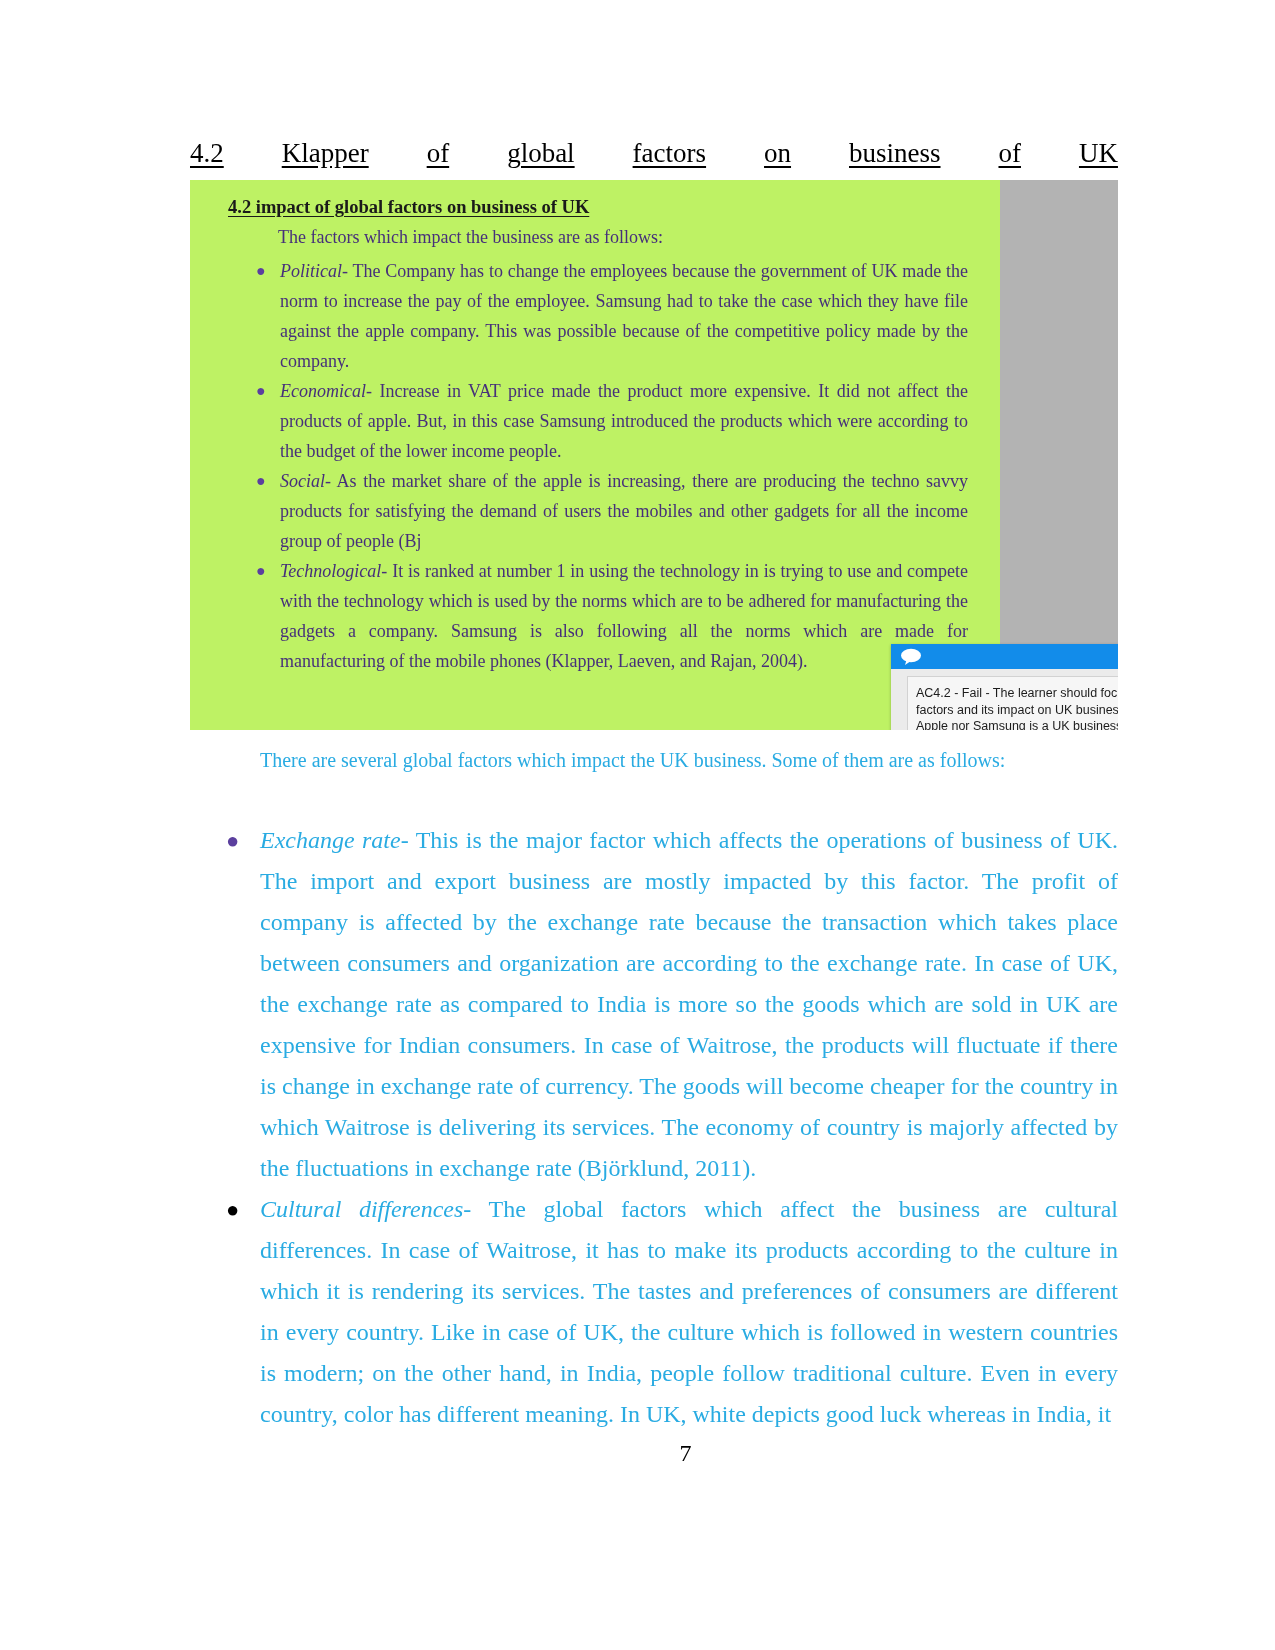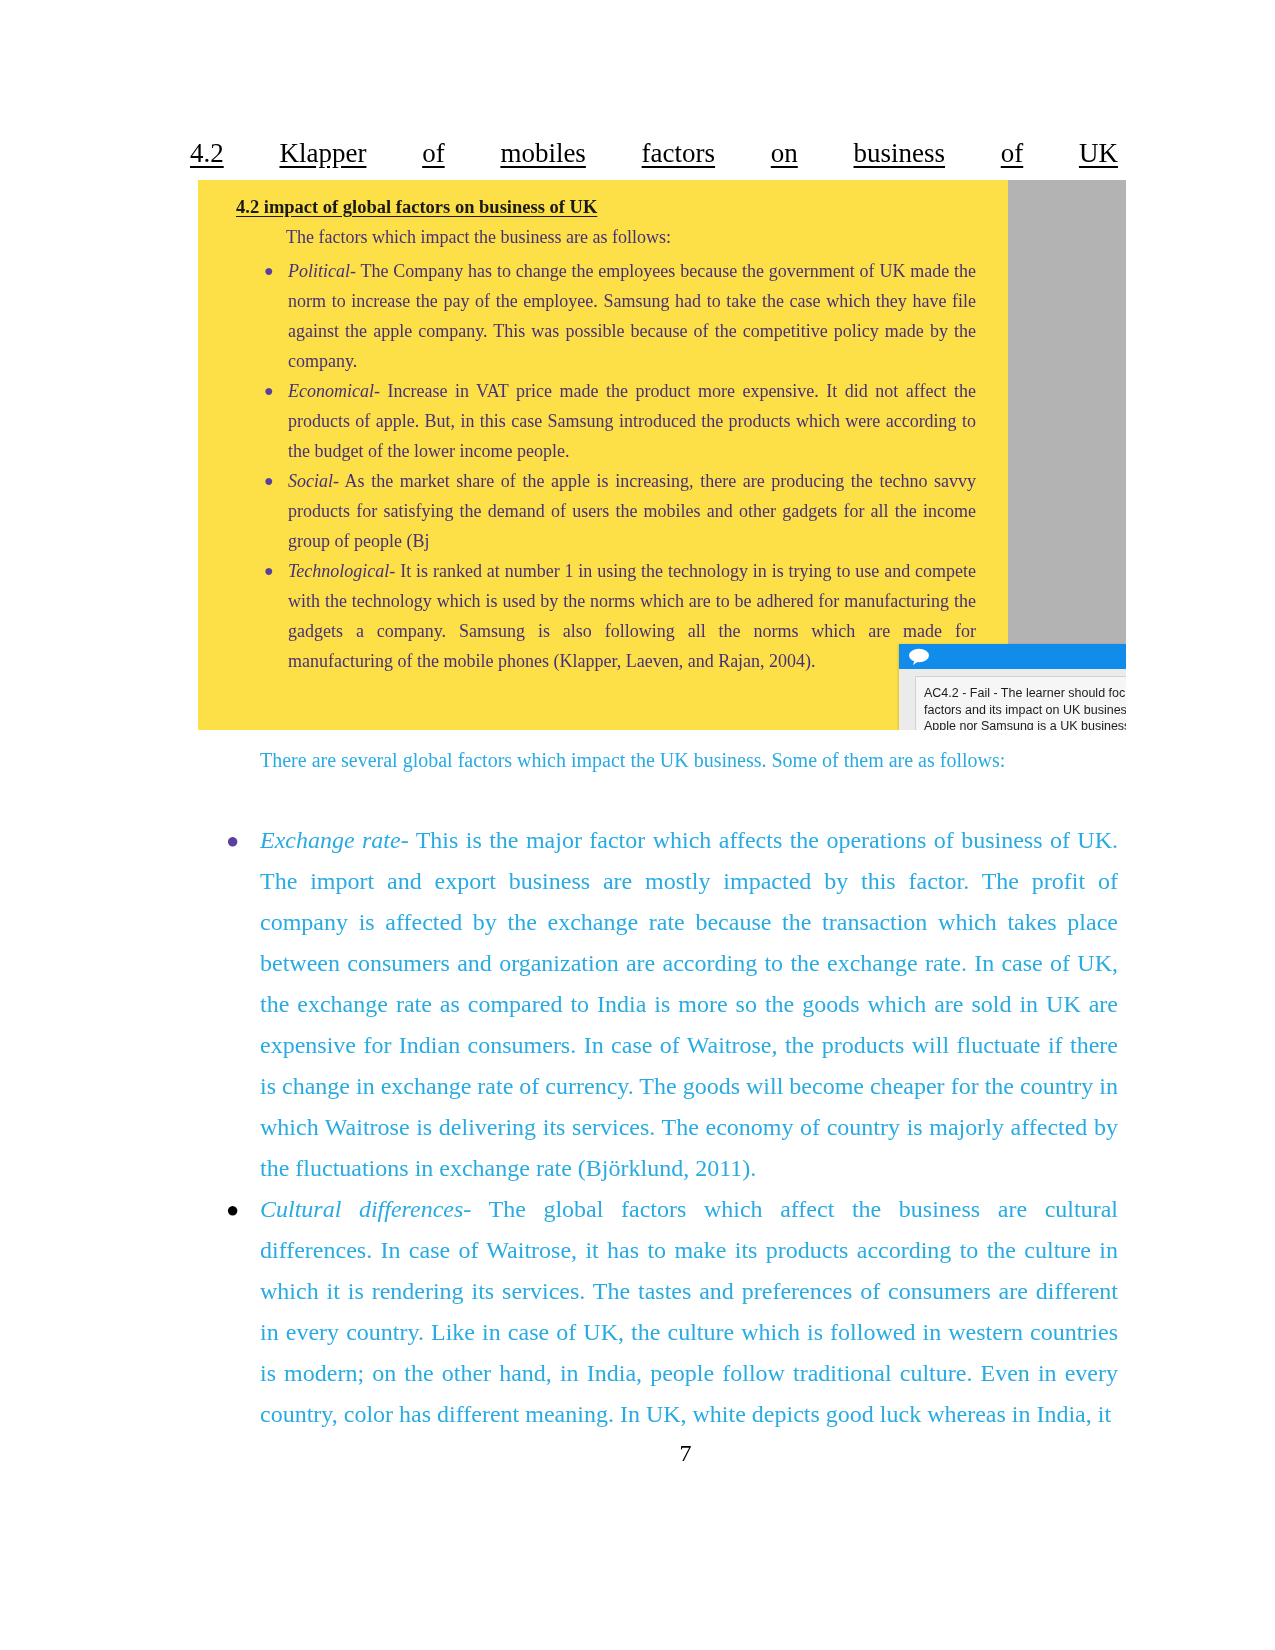--- a/index.html
+++ b/index.html
@@ -37,25 +37,25 @@
     display: flex;
     justify-content: space-between;
     white-space: nowrap;
     letter-spacing: 0px;
   }
   .heading span { display: inline-block; }
 
   
   .embedded {
     position: absolute;
-    left: 150px;
+    left: 142px;
     top: 180px;
     width: 928px;
     height: 550px;
-    background: #fde047;
+    background: #bef264;
     overflow: hidden;
   }
   .embedded .greybar {
     position: absolute;
     right: 0;
     top: 0;
     width: 118px;
     height: 550px;
     background: #b3b3b3;
   }
@@ -206,21 +206,21 @@
 </style>
 </head>
 <body>
 
 <div class="page">
 
   <div class="heading">
     <span>4.2</span>
     <span>Klapper</span>
     <span>of</span>
-    <span>mobiles</span>
+    <span>global</span>
     <span>factors</span>
     <span>on</span>
     <span>business</span>
     <span>of</span>
     <span>UK</span>
   </div>
 
   <div class="embedded">
     <div class="greybar"></div>
 

